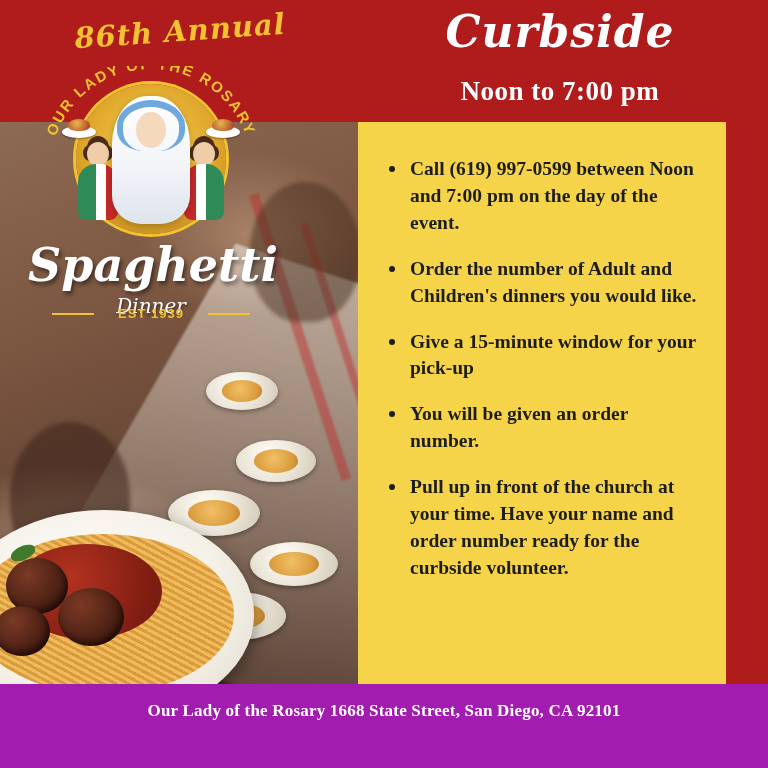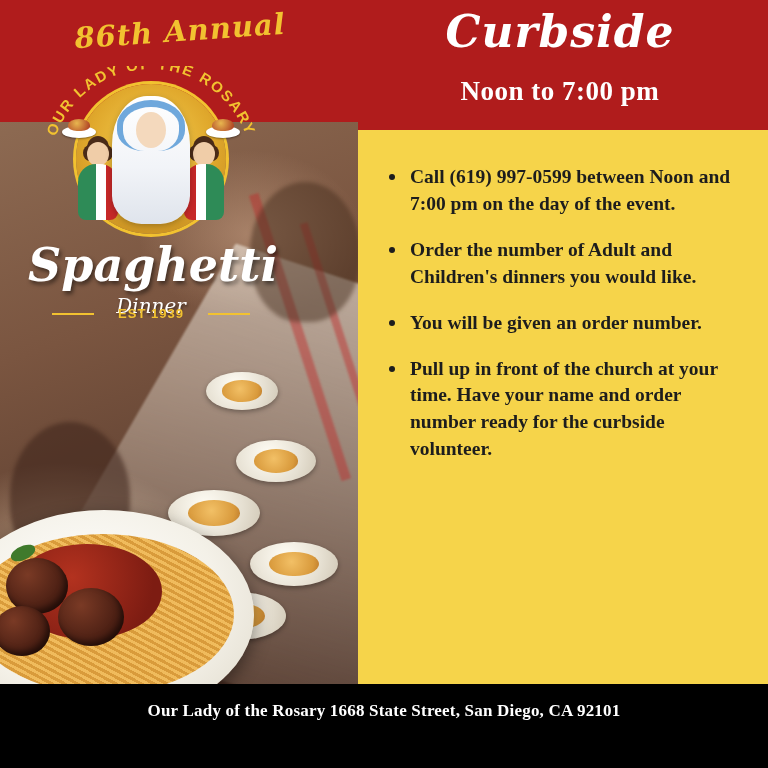--- a/index.html
+++ b/index.html
@@ -332,22 +332,22 @@
     height: 2px;
     background: #f2c230;
   }
   .est-rule.l { left: 24px; }
   .est-rule.r { right: 24px; }
 
   
   .instructions {
     position: absolute;
     left: 358px;
-    top: 130px;
-    width: 410px;
+    top: 122px;
+    width: 368px;
     height: 562px;
     background: #f6d44a;
     box-sizing: border-box;
     padding: 34px 26px 20px 28px;
   }
   .bullet-list {
     margin: 0;
     padding: 0;
     list-style: none;
   }
@@ -372,21 +372,21 @@
     background: #1d1d1d;
   }
 
   
   .footer {
     position: absolute;
     left: 0;
     top: 684px;
     width: 768px;
     height: 84px;
-    background: #000000;
+    background: #a21caf;
     text-align: center;
   }
   .footer-address {
     margin-top: 17px;
     color: #ffffff;
     font-family: "Liberation Serif", serif;
     font-weight: bold;
     font-size: 17px;
     letter-spacing: 0.2px;
   }
@@ -469,20 +469,21 @@
     <div class="dinner-word">Dinner</div>
     <div class="est-rule l"></div>
     <div class="est-rule r"></div>
     <div class="est-badge">EST 1939</div>
   </div>
 
   <div class="instructions">
     <ul class="bullet-list">
       <li class="bullet-item">Call (619) 997-0599 between Noon and 7:00 pm on the day of the event.</li>
       <li class="bullet-item">Order the number of Adult and Children's dinners you would like.</li>
+      <li class="bullet-item">Give a 15-minute window for your pick-up</li>
       <li class="bullet-item">You will be given an order number.</li>
       <li class="bullet-item">Pull up in front of the church at your time. Have your name and order number ready for the curbside volunteer.</li>
     </ul>
   </div>
 
   <div class="footer">
     <div class="footer-address">Our Lady of the Rosary 1668 State Street, San Diego, CA 92101</div>
   </div>
 
 </div>

